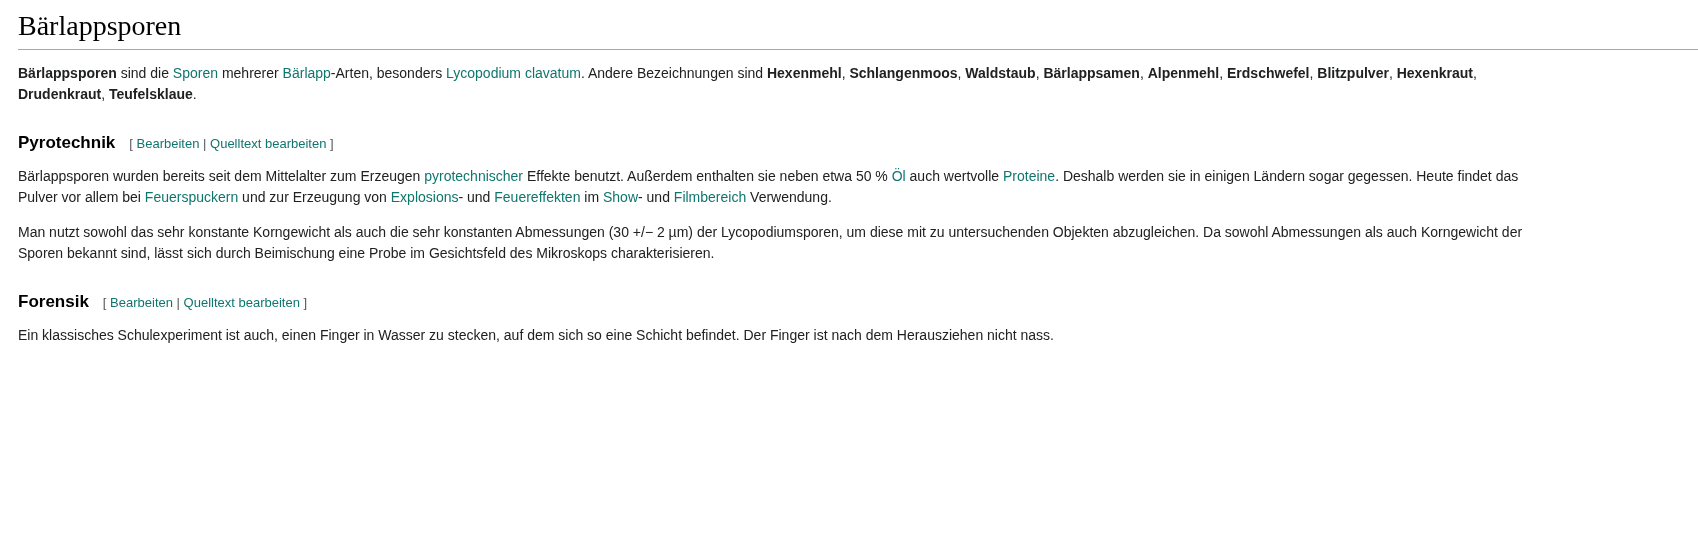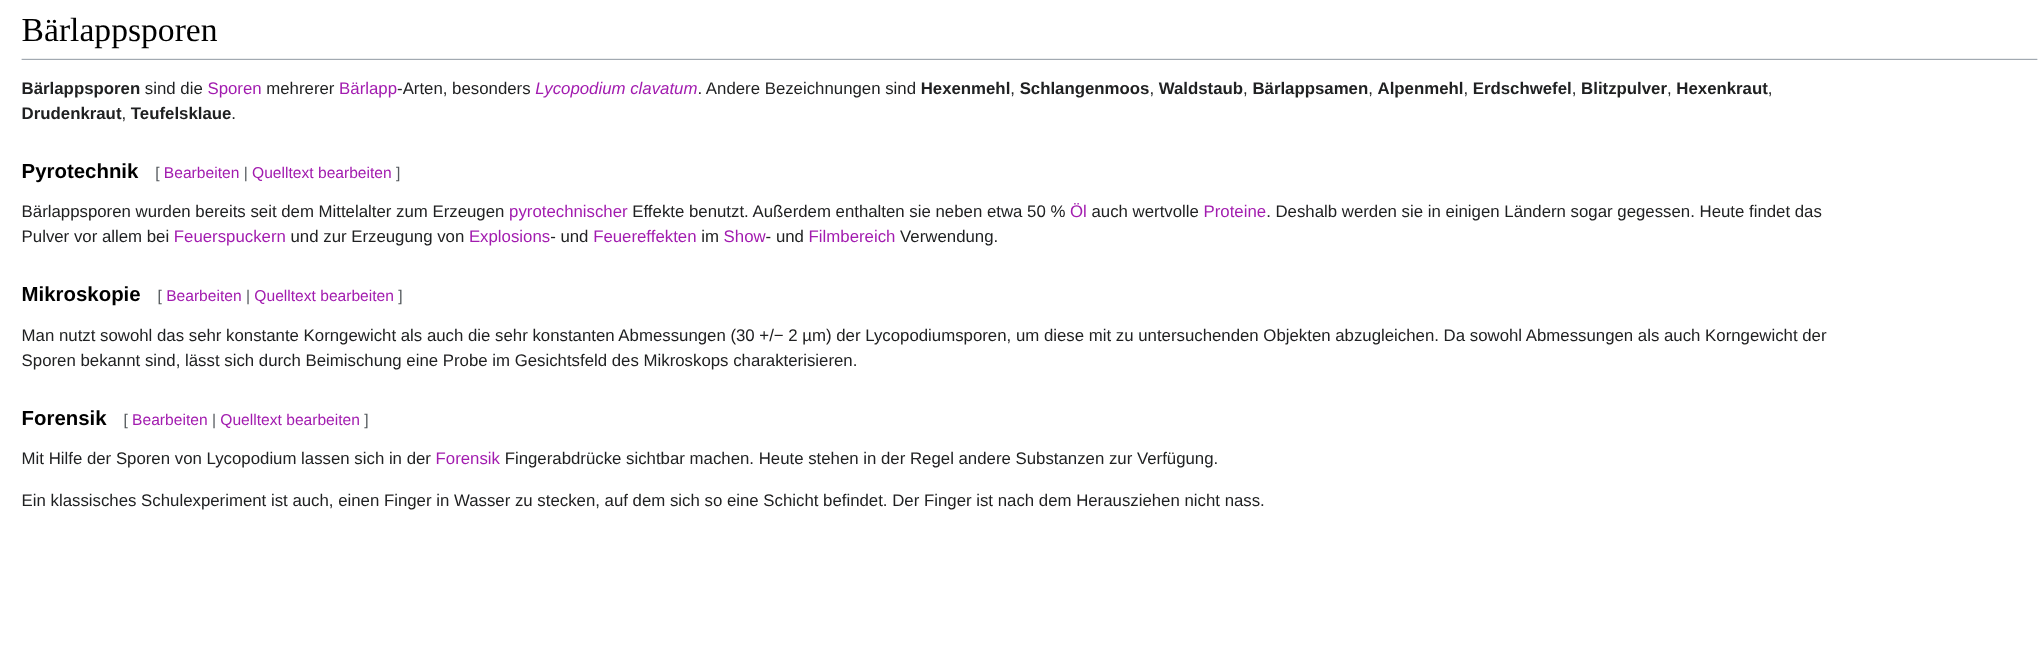--- a/index.html
+++ b/index.html
@@ -21,39 +21,37 @@
     margin:20px 0 0 0;padding:0 0 5px 0;
     border-bottom:1px solid #a2a9b1;
   }
   h3{
     font-size:17px;font-weight:bold;color:#000;
     margin:28px 0 13px 0;
   }
   h3.tight{margin-top:24px;margin-bottom:10px;}
   p{margin:12px 0 14px 0;line-height:21px;max-width:1528px;}
   p.intro{margin-top:13px;}
-  a.wlink{color:#a21caf;text-decoration:none;cursor:pointer;}
-  a.wlink.em{font-style:italic;}
+  a.wlink{color:#0f766e;text-decoration:none;cursor:pointer;}
+  a.wlink.em{}
   .mw-editsection{
     font-family:"Liberation Sans","DejaVu Sans",sans-serif;
     font-size:13px;font-weight:normal;line-height:1;
     margin-left:14px;white-space:nowrap;vertical-align:baseline;
   }
   .mw-editsection .bracket{color:#54595d;}
   .mw-editsection .divider{color:#54595d;}
   b{color:#202122;}
 </style>
 </head>
 <body>
 
 <div class="mw-content">
   <h1>Bärlappsporen</h1>
   <div>
       <p class="intro"><b>Bärlappsporen</b><span> sind die </span><a href="#" class="wlink">Sporen</a><span> mehrerer </span><a href="#" class="wlink">Bärlapp</a><span>-Arten, besonders </span><a href="#" class="wlink em">Lycopodium clavatum</a><span>. Andere Bezeichnungen sind </span><b>Hexenmehl</b><span>, </span><b>Schlangenmoos</b><span>, </span><b>Waldstaub</b><span>, </span><b>Bärlappsamen</b><span>, </span><b>Alpenmehl</b><span>, </span><b>Erdschwefel</b><span>, </span><b>Blitzpulver</b><span>, </span><b>Hexenkraut</b><span>, </span><b>Drudenkraut</b><span>, </span><b>Teufelsklaue</b><span>.</span></p>
       <h3><span>Pyrotechnik</span><span class="mw-editsection"><span class="bracket">[ </span><a href="#" class="wlink">Bearbeiten</a><span class="divider"> | </span><a href="#" class="wlink">Quelltext bearbeiten</a><span class="bracket"> ]</span></span></h3>
       <p><span>Bärlappsporen wurden bereits seit dem Mittelalter zum Erzeugen </span><a href="#" class="wlink">pyrotechnischer</a><span> Effekte benutzt. Außerdem enthalten sie neben etwa 50 % </span><a href="#" class="wlink">Öl</a><span> auch wertvolle </span><a href="#" class="wlink">Proteine</a><span>. Deshalb werden sie in einigen Ländern sogar gegessen. Heute findet das Pulver vor allem bei </span><a href="#" class="wlink">Feuerspuckern</a><span> und zur Erzeugung von </span><a href="#" class="wlink">Explosions</a><span>- und </span><a href="#" class="wlink">Feuereffekten</a><span> im </span><a href="#" class="wlink">Show</a><span>- und </span><a href="#" class="wlink">Filmbereich</a><span> Verwendung.</span></p>
-      <h3><span>Mikroskopie</span><span class="mw-editsection"><span class="bracket">[ </span><a href="#" class="wlink">Bearbeiten</a><span class="divider"> | </span><a href="#" class="wlink">Quelltext bearbeiten</a><span class="bracket"> ]</span></span></h3>
       <p><span>Man nutzt sowohl das sehr konstante Korngewicht als auch die sehr konstanten Abmessungen (30 +/− 2 µm) der Lycopodiumsporen, um diese mit zu untersuchenden Objekten abzugleichen. Da sowohl Abmessungen als auch Korngewicht der Sporen bekannt sind, lässt sich durch Beimischung eine Probe im Gesichtsfeld des Mikroskops charakterisieren.</span></p>
       <h3><span>Forensik</span><span class="mw-editsection"><span class="bracket">[ </span><a href="#" class="wlink">Bearbeiten</a><span class="divider"> | </span><a href="#" class="wlink">Quelltext bearbeiten</a><span class="bracket"> ]</span></span></h3>
-      <p><span>Mit Hilfe der Sporen von Lycopodium lassen sich in der </span><a href="#" class="wlink">Forensik</a><span> Fingerabdrücke sichtbar machen. Heute stehen in der Regel andere Substanzen zur Verfügung.</span></p>
       <p><span>Ein klassisches Schulexperiment ist auch, einen Finger in Wasser zu stecken, auf dem sich so eine Schicht befindet. Der Finger ist nach dem Herausziehen nicht nass.</span></p>
     </div>
 </div>
 
 </body></html>

